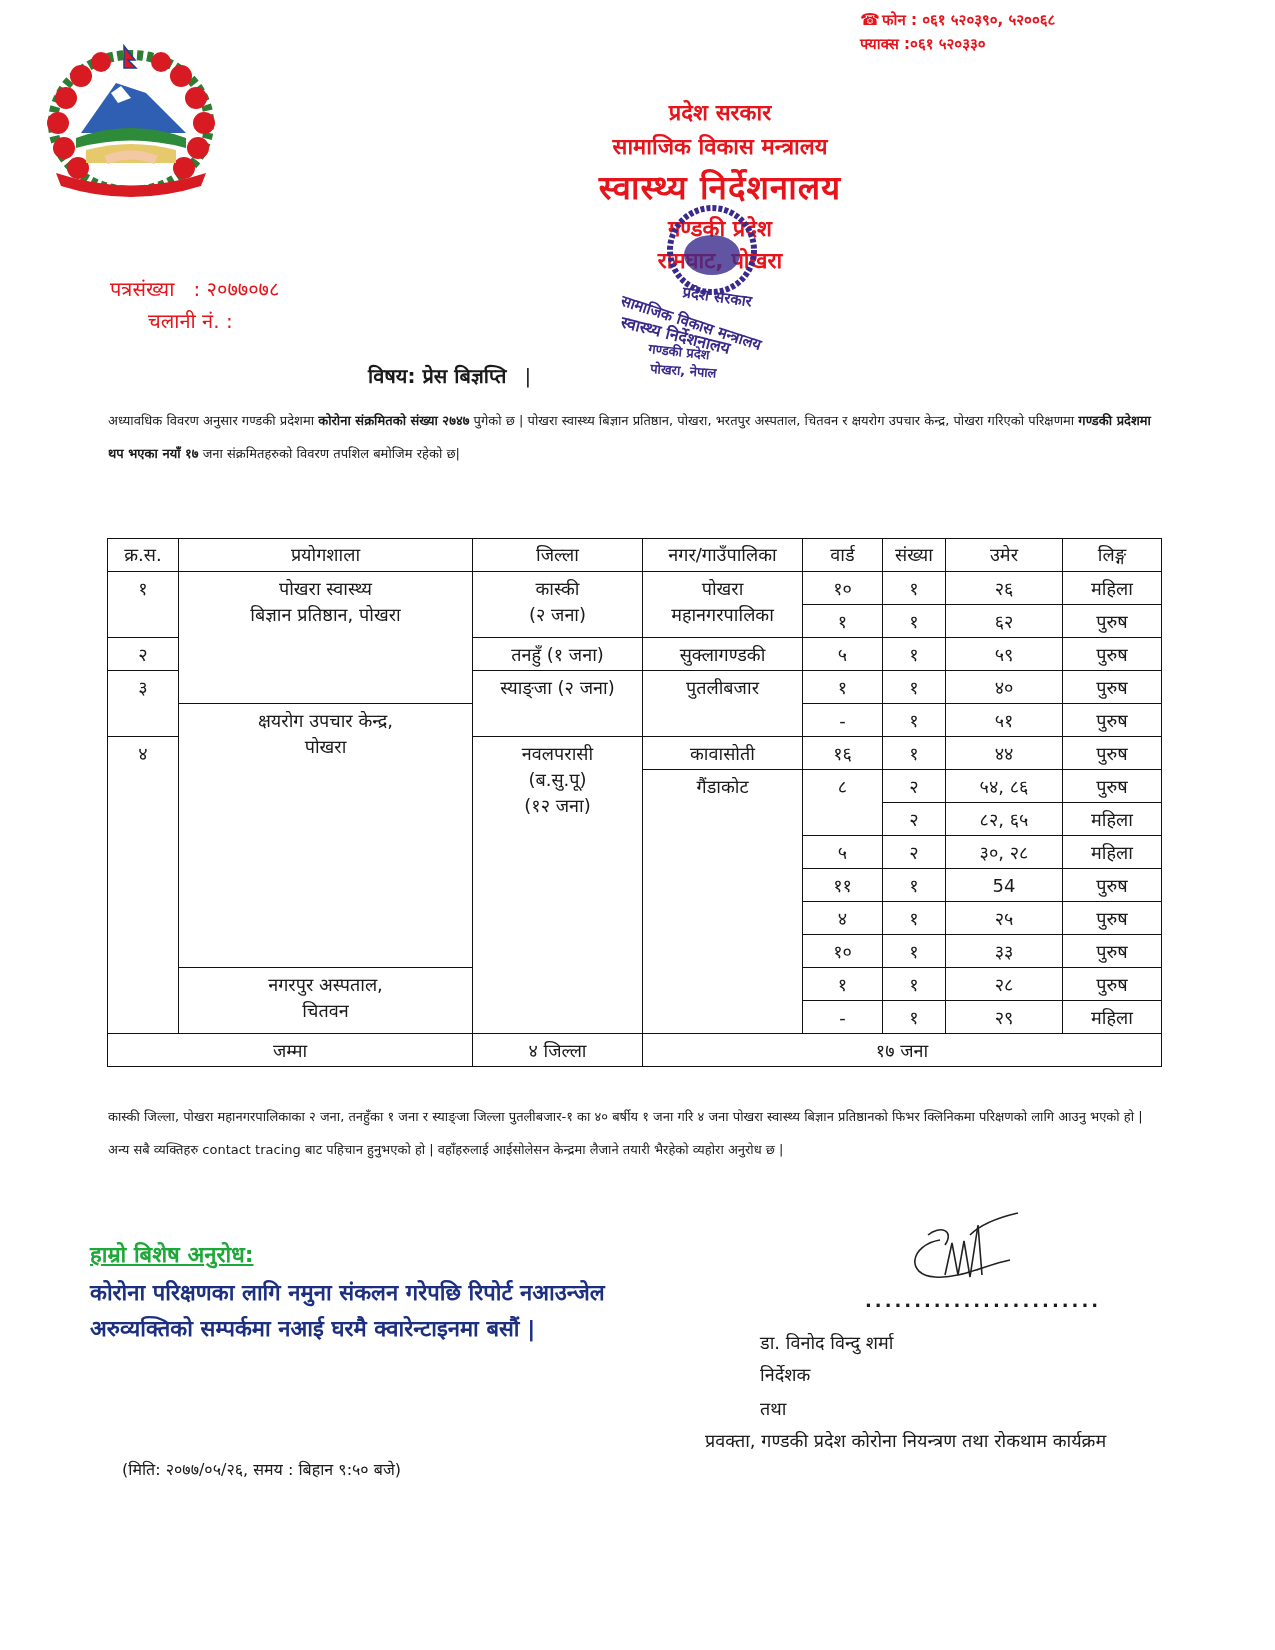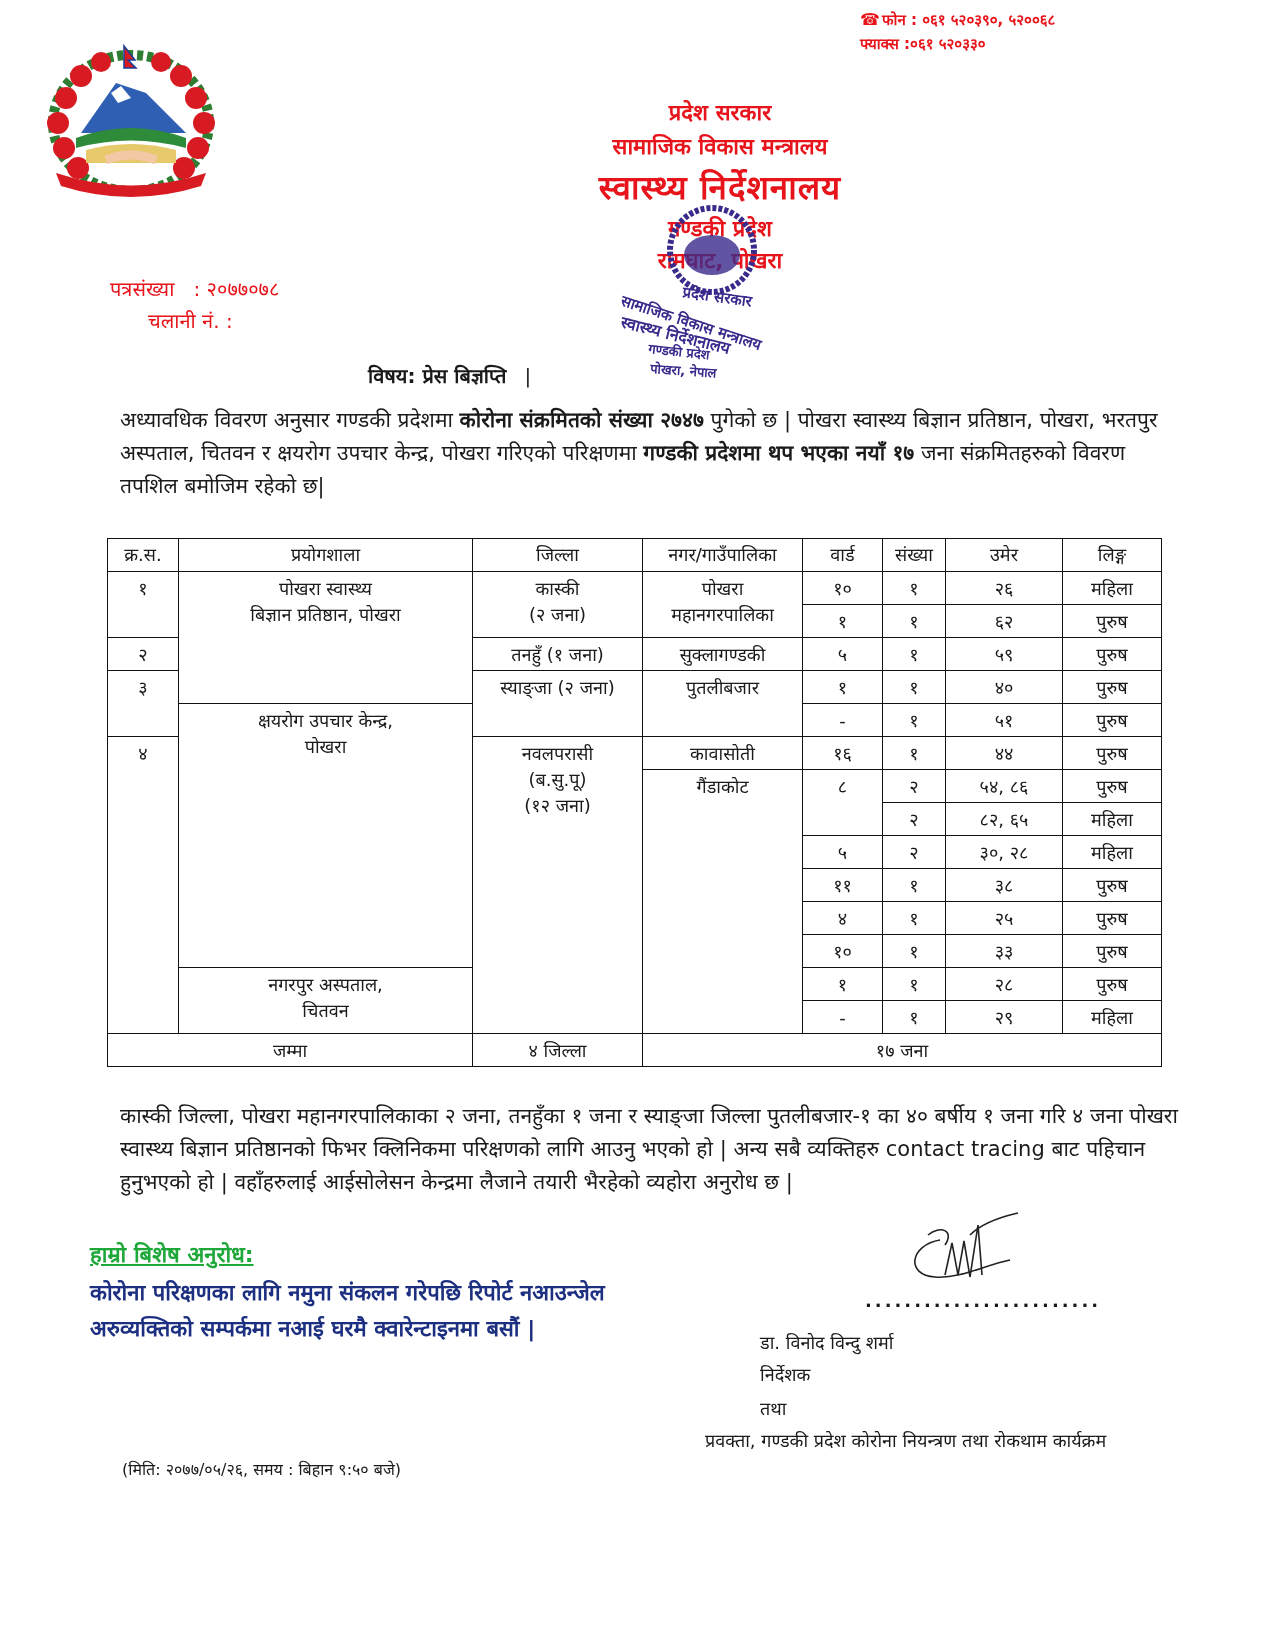--- a/index.html
+++ b/index.html
@@ -14,21 +14,21 @@
   .hdr3 { top:164px; font-size:33px; letter-spacing:1px; }
   .hdr4 { top:212px; font-size:22px; }
   .hdr5 { top:244px; font-size:22px; }
   .logo { left:36px; top:38px; width:190px; height:162px; }
   .stamp { left:600px; top:205px; width:200px; height:175px; }
   .ref { left:110px; font-size:20px; color:#e8141b;text-align:right; }
   .ref1 { top:275px; }
   .ref2 { top:307px;margin-left:38px; }
   .subject { left:368px; top:338px; font-size:20px; font-weight:bold;margin-top:24px; }
   .subject .bar { font-weight:normal; margin-left:18px; }
-  .para { left:120px; width:1060px; font-size:21px; line-height:33px; }
+  .para { left:108px; width:1060px; font-size:13px; line-height:33px; }
   .p1 { top:404px; }
   .p2 { top:1100px; }
   b { font-weight:bold; }
   table.data { position:absolute; left:107px; top:538px; width:1054px;
                border-collapse:collapse; font-size:18px; table-layout:fixed; }
   table.data th, table.data td { border:1.5px solid #111; text-align:center; vertical-align:top;
                padding:4px 2px 0 2px; height:28px; line-height:26px; font-weight:normal; }
   table.data th { font-weight:normal; height:28px; vertical-align:middle; padding:2px; }
   td.mid { vertical-align:middle; }
   td.lab-mid { vertical-align:middle; line-height:31px; }
@@ -227,21 +227,21 @@
     <tr>
       <td>५</td>
       <td>२</td>
       <td>३०, २८</td>
       <td>महिला</td>
     </tr>
 
     <tr>
       <td>११</td>
       <td>१</td>
-      <td>३८</td>
+      <td>54</td>
       <td>पुरुष</td>
     </tr>
 
     <tr>
       <td>४</td>
       <td>१</td>
       <td>२५</td>
       <td>पुरुष</td>
     </tr>
 

